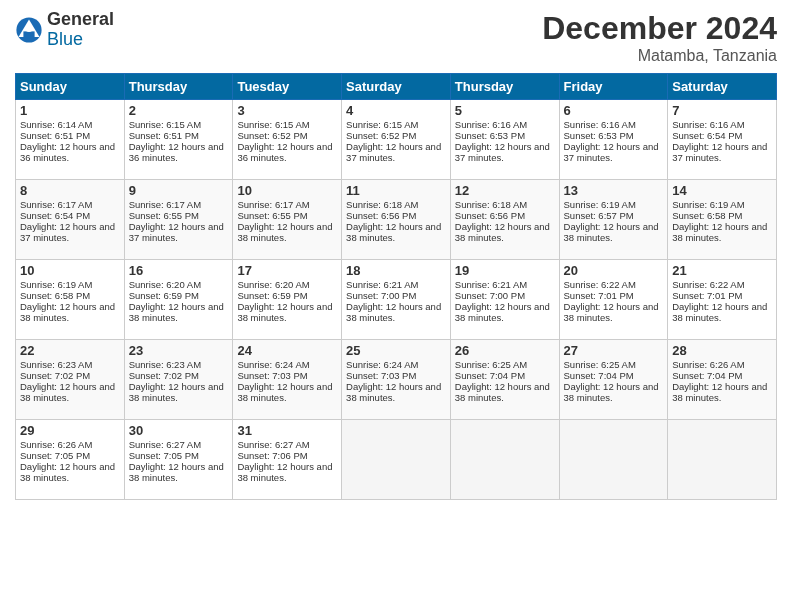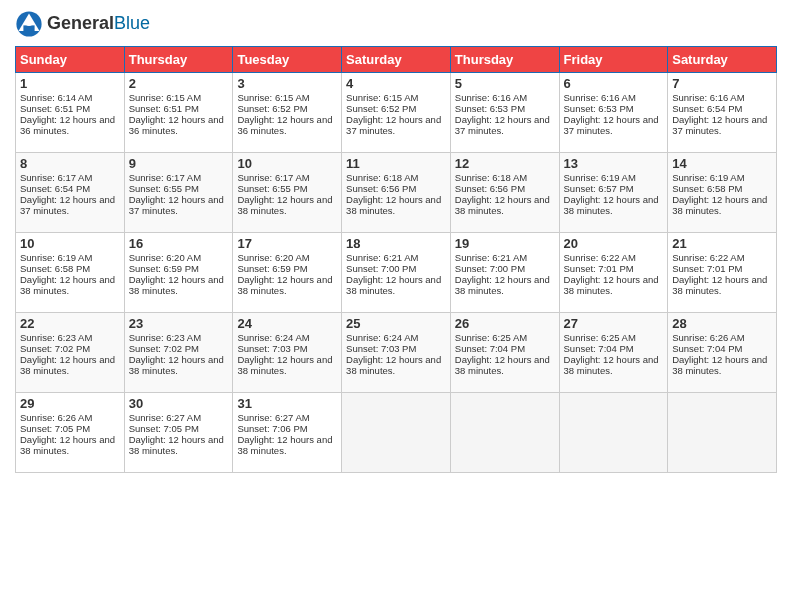--- a/index.html
+++ b/index.html
@@ -19,21 +19,21 @@
       justify-content: space-between;
       align-items: flex-start;
       margin-bottom: 8px;
     }
     .logo {
       display: flex;
       align-items: center;
     }
     .logo-text {
       display: flex;
-      flex-direction: row;
+      flex-direction: column;
       line-height: 1.1;
     }
     .logo-general {
       font-size: 18px;
       font-weight: bold;
       color: #333;
     }
     .logo-blue {
       font-size: 18px;
       font-weight: normal;
@@ -54,21 +54,21 @@
     }
     .location {
       font-size: 16px;
       color: #555;
     }
     table {
       width: 100%;
       border-collapse: collapse;
     }
     th {
-      background-color: #ef4444;
+      background-color: #0369a1;
       color: white;
       font-size: 13px;
       font-weight: bold;
       padding: 5px 4px;
       text-align: left;
       border: 1px solid #1a6bb5;
     }
     td {
       border: 1px solid #ccc;
       vertical-align: top;
@@ -105,20 +105,24 @@
         <circle cx="20" cy="20" r="18" fill="#1a6bb5"></circle>
         <polygon points="20,5 35,30 5,30" fill="white"></polygon>
         <rect x="12" y="22" width="16" height="8" fill="#1a6bb5"></rect>
         <circle cx="20" cy="18" r="5" fill="white"></circle>
       </svg>
       <div class="logo-text">
         <span class="logo-general">General</span>
         <span class="logo-blue">Blue</span>
       </div>
     </div>
+    <div class="title-section">
+      <div class="month-title">December 2024</div>
+      <div class="location">Matamba, Tanzania</div>
+    </div>
   </div>
 
   <table>
     <thead>
       <tr>
         <th>Sunday</th>
         <th>Thursday</th>
         <th>Tuesday</th>
         <th>Saturday</th>
         <th>Thursday</th>

